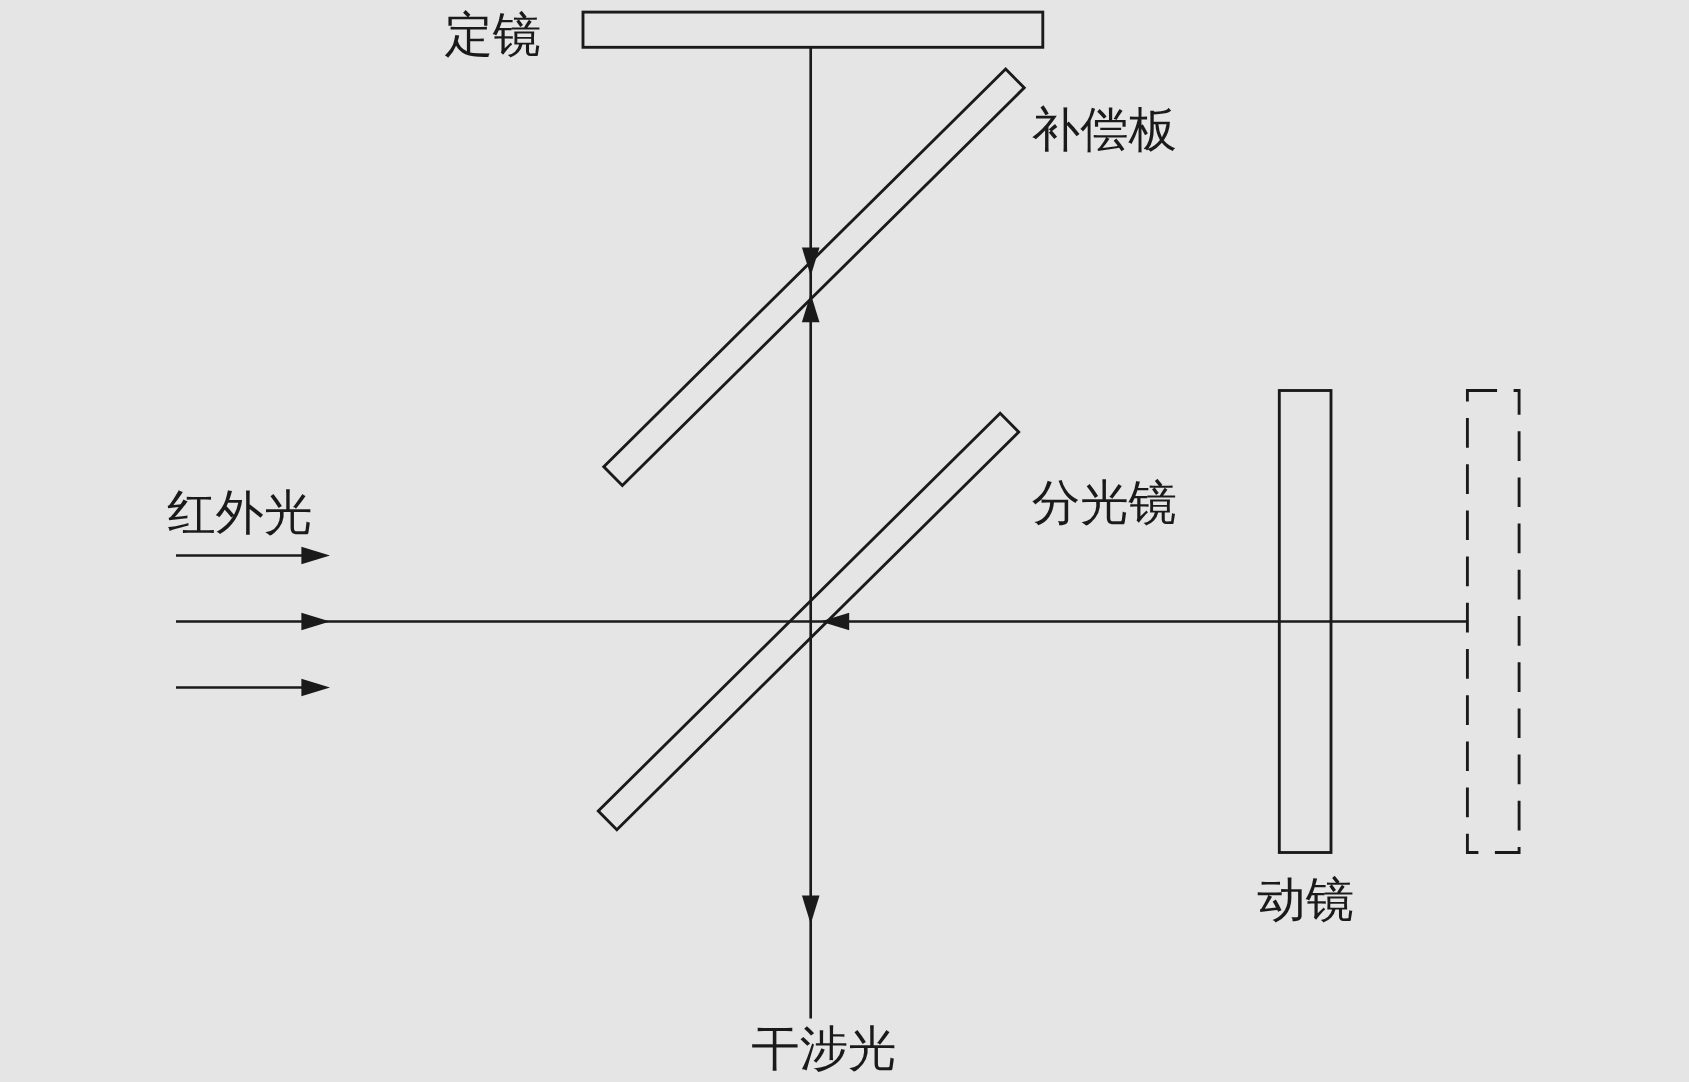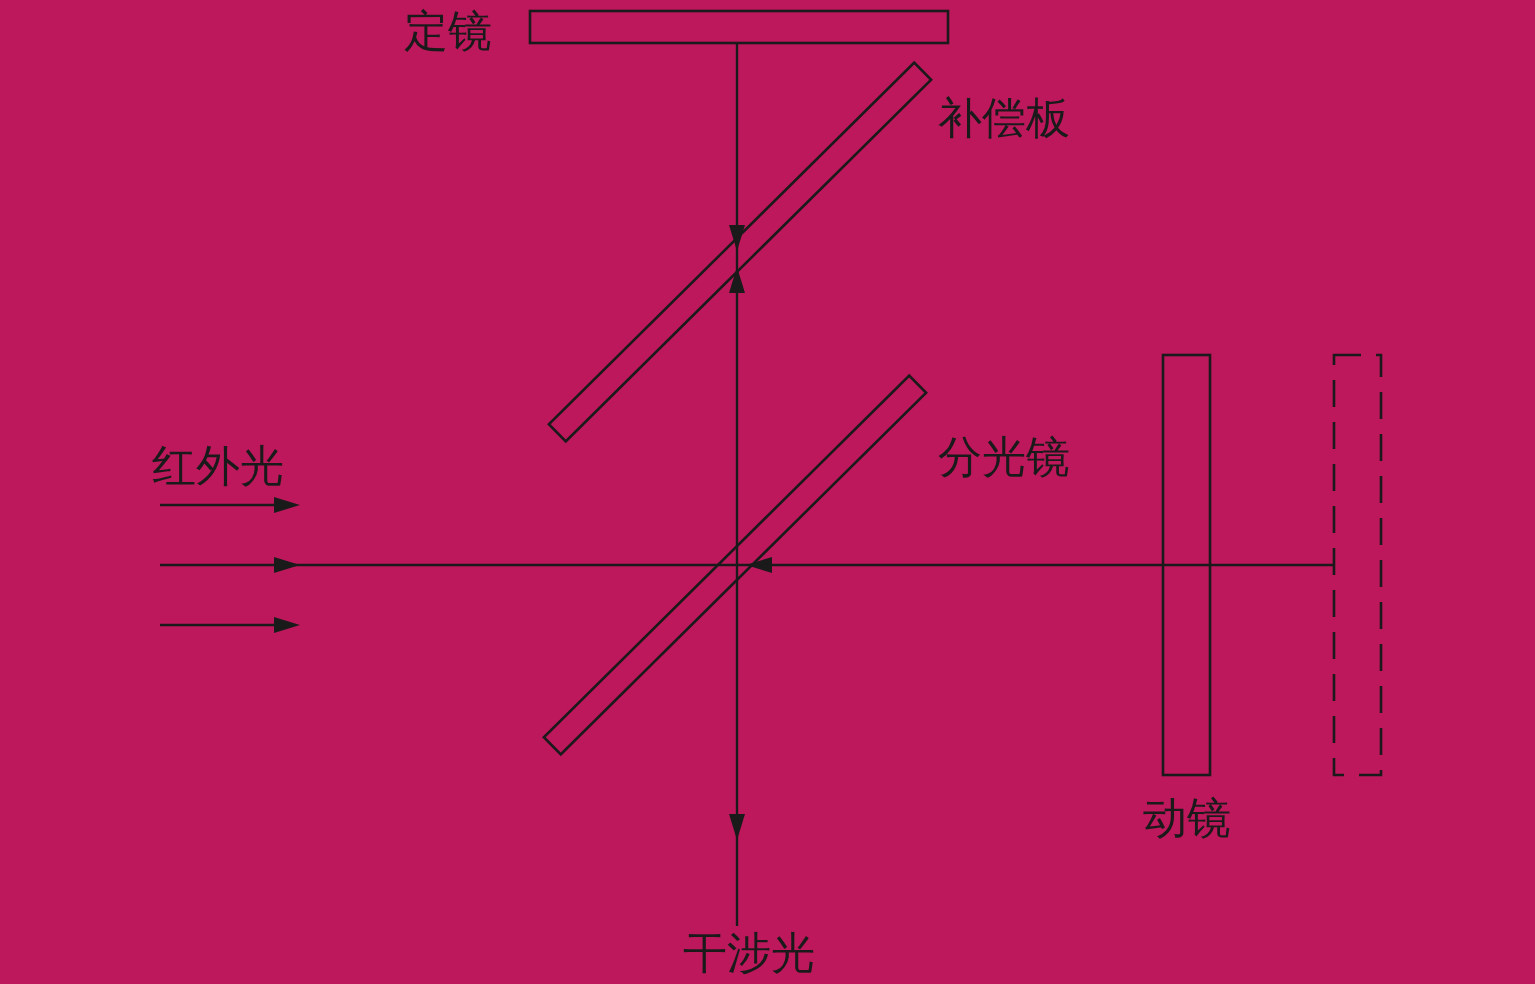--- a/index.html
+++ b/index.html
@@ -4,21 +4,21 @@
 <style>
   html, body {
     margin: 0;
     padding: 0;
     background: #ffffff;
   }
   .stage {
     position: relative;
     width: 1535px;
     height: 984px;
-    background: #be185d;
+    background: #e5e5e5;
     overflow: hidden;
   }
   svg {
     display: block;
   }
   .beam {
     stroke: #1a1a1a;
     stroke-width: 2.4;
     fill: none;
   }

